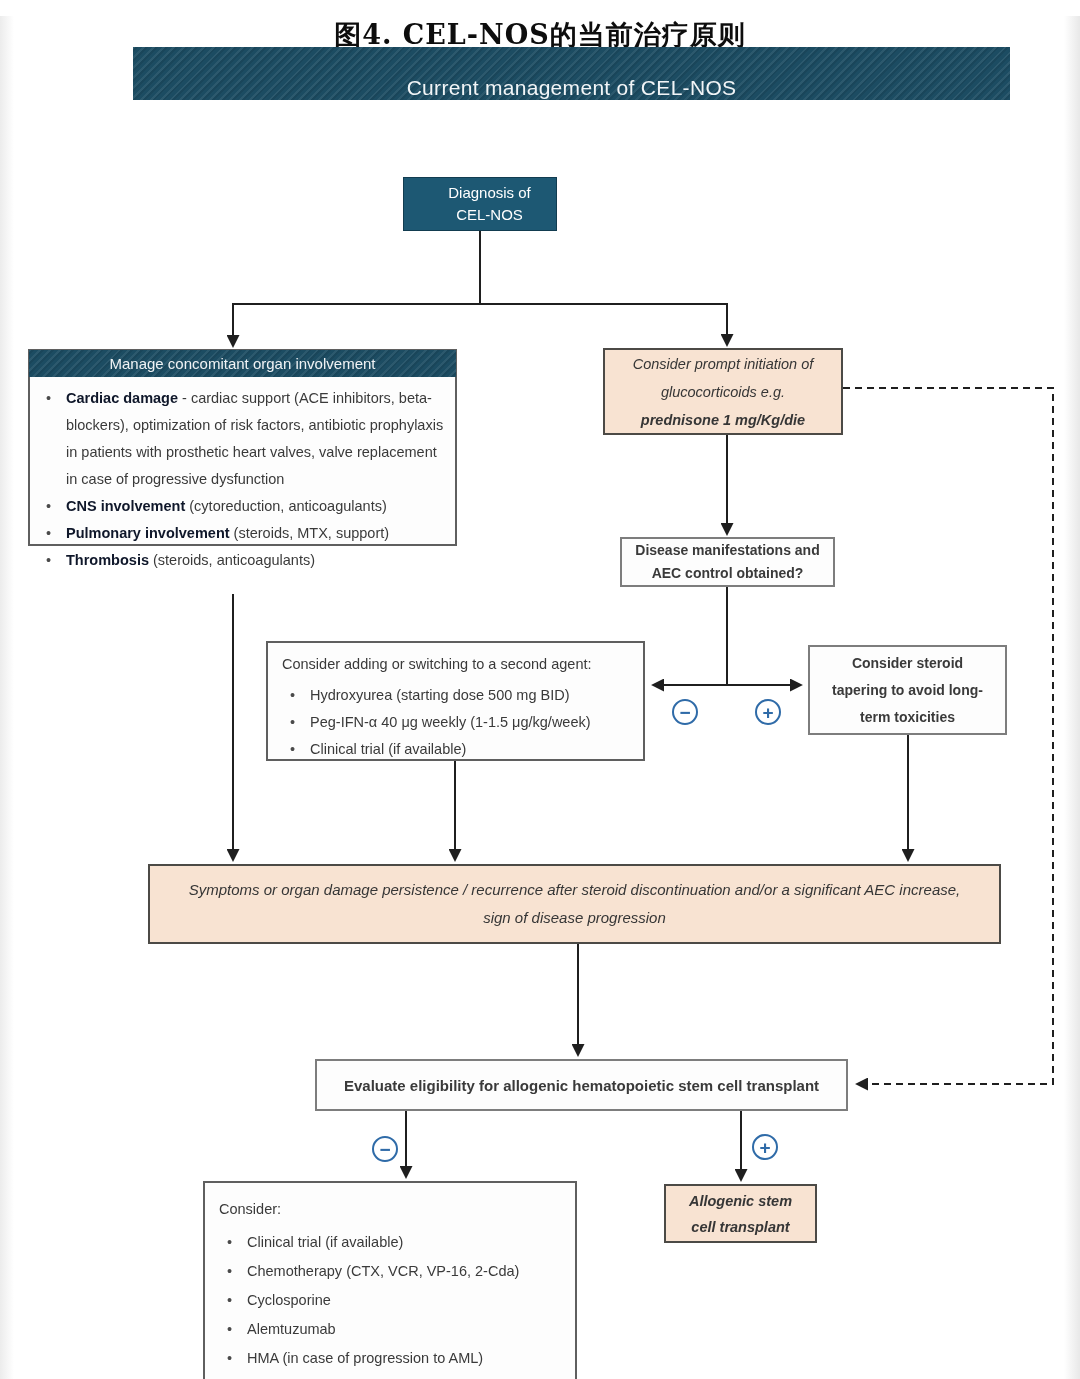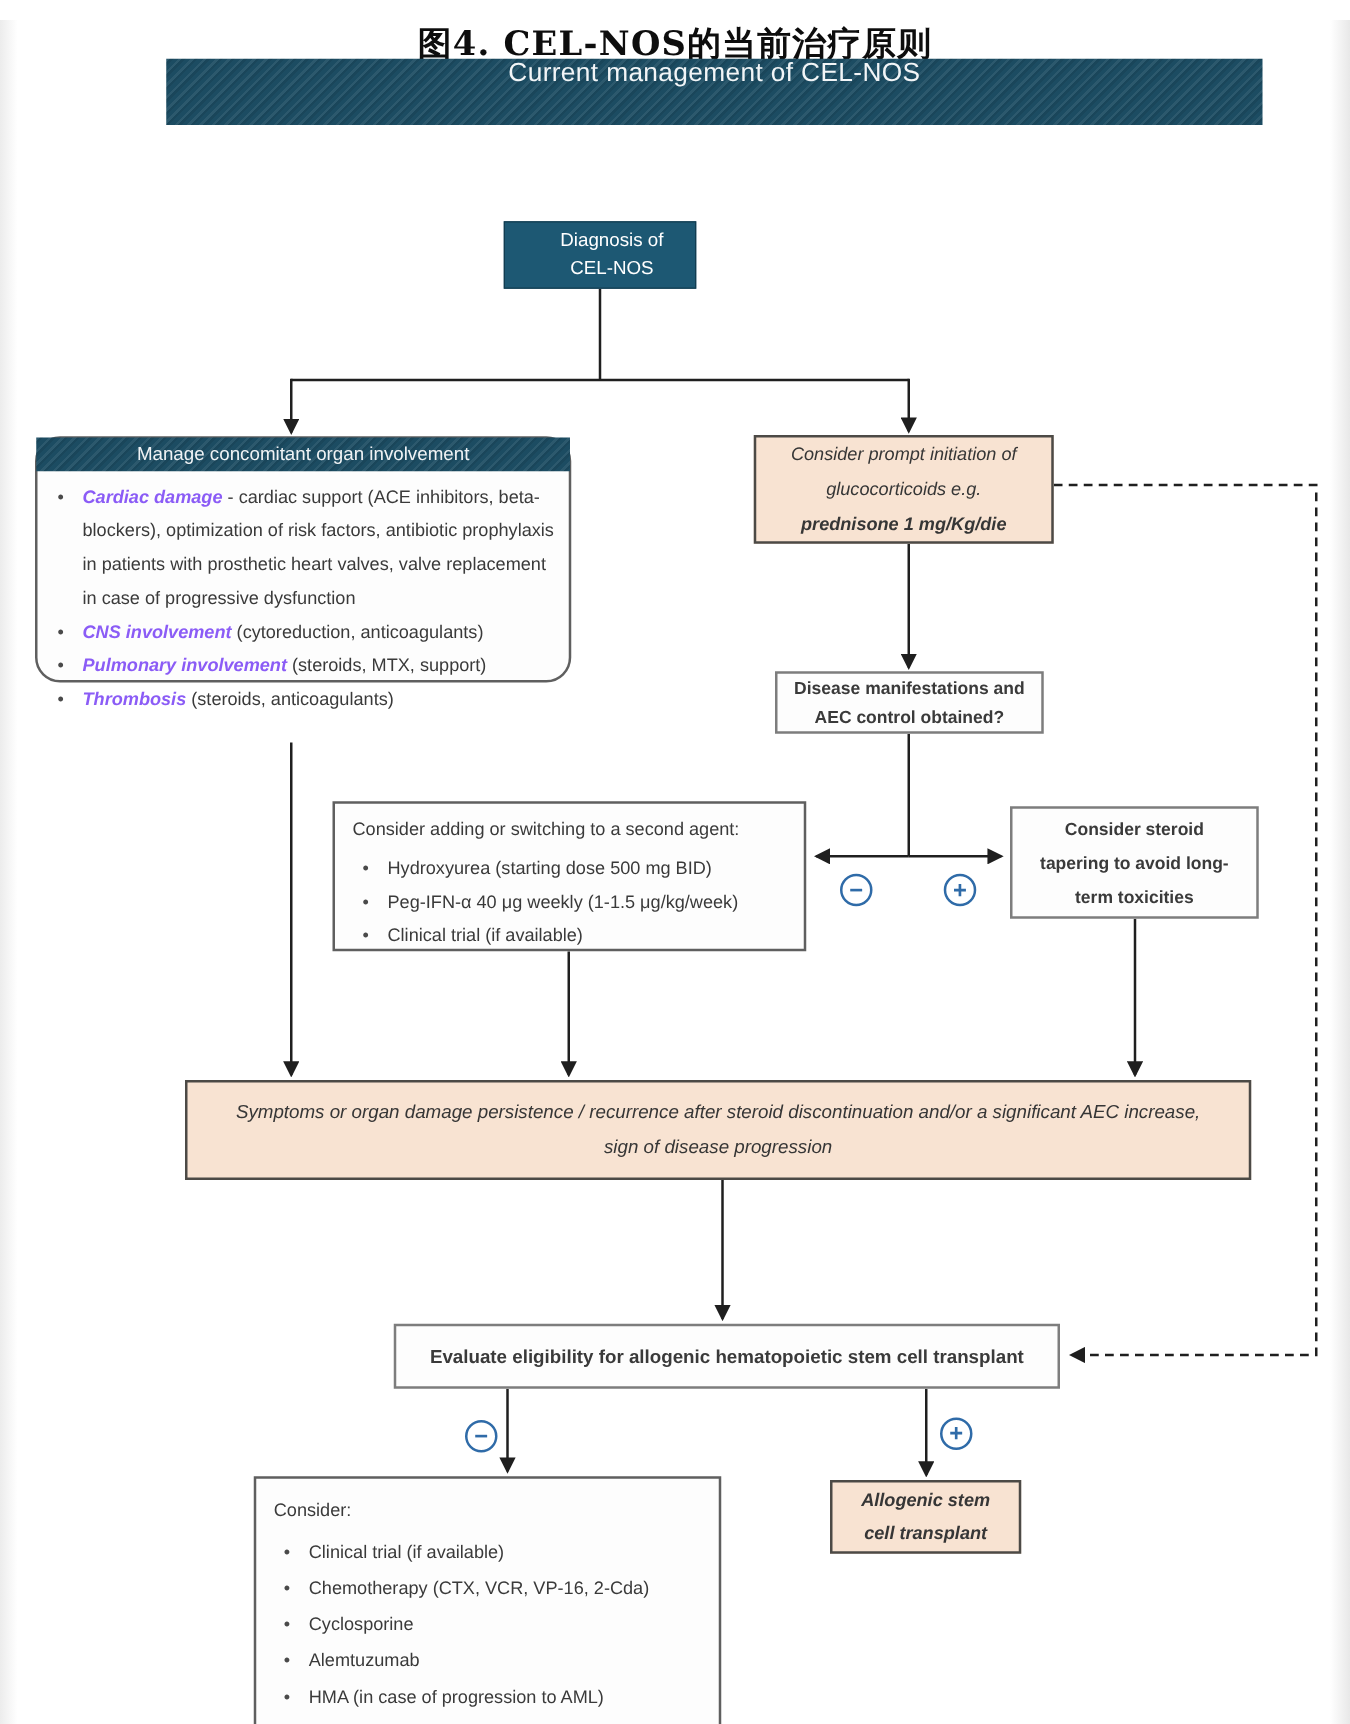--- a/index.html
+++ b/index.html
@@ -13,21 +13,21 @@
     position:absolute;left:0;top:1px;width:100%;text-align:center;
     font-family:"DejaVu Serif","Liberation Serif",serif;
     font-weight:bold;font-size:27px;color:#0d0d0d;letter-spacing:1px;
   }
   .teal{background:#1c4c62;}
   .hatch{
     background-image:repeating-linear-gradient(135deg,rgba(255,255,255,0.07) 0 2px,rgba(0,0,0,0.08) 2px 4px,transparent 4px 7px);
   }
   .banner{
     position:absolute;left:133px;top:31px;width:877px;height:53px;
-    display:flex;align-items:flex-start;justify-content:center;
+    display:flex;align-items:flex-end;justify-content:center;
     color:#f2f5f7;font-size:21px;letter-spacing:.3px;
   }
   .node{position:absolute;box-sizing:border-box;}
   .teal-node{
     background:#1d5873;color:#ffffff;border:1px solid #123c50;
     display:flex;flex-direction:column;align-items:center;justify-content:center;
     font-size:15px;line-height:22px;
   }
   .white-node{
     background:#fdfdfd;border:2px solid #7d7d7d;
@@ -43,21 +43,21 @@
     background:#fdfdfd;border:2px solid #5f5f5f;color:#3a3a3a;
     font-size:14.5px;line-height:27px;padding:8px 12px 4px 12px;
   }
   .box-header{
     height:27px;display:flex;align-items:center;justify-content:center;
     color:#f0f3f5;font-size:15px;margin:-1px -1px 0 -1px;
   }
   ul.bullets{list-style:none;margin:4px 0 0 0;padding:0;}
   ul.bullets li{position:relative;padding-left:30px;margin:0;}
   ul.bullets li::before{content:"•";position:absolute;left:10px;top:0;color:#4a4a4a;}
-  .lead{font-weight:bold;color:#8b5cf6;font-style:italic;}
+  .lead{font-weight:bold;color:#0f172a;}
   .list-title{padding-left:2px;}
   .pm-circle{
     position:absolute;width:26px;height:26px;border-radius:50%;
     border:2px solid #2f6ba8;color:#2f6ba8;box-sizing:border-box;
     display:flex;align-items:center;justify-content:center;
     font-size:19px;font-weight:bold;line-height:1;background:transparent;
   }
   svg.wires{position:absolute;left:0;top:0;z-index:0;}
   .node,.pm-circle,.banner,.page-title{z-index:2;}
   .semibold{font-weight:600;}
@@ -95,21 +95,21 @@
   <div class="page-title">图4. CEL-NOS的当前治疗原则</div>
   <div class="banner teal hatch">
     <span>Current management of CEL-NOS</span>
   </div>
 
   <div class="node teal-node hatch" style="left:403px;top:161px;width:154px;height:54px;padding-left:19px;">
     <span>Diagnosis of</span>
     <span>CEL-NOS</span>
   </div>
 
-  <div class="node outline-list" style="left:28px;top:333px;width:429px;height:197px;padding:0;border-radius:20px;">
+  <div class="node outline-list" style="left:28px;top:333px;width:429px;height:197px;padding:0;">
     <div class="box-header teal hatch">Manage concomitant organ involvement</div>
     <ul class="bullets" style="margin:8px 10px 0 6px;">
       <li><span class="lead">Cardiac damage</span><span> - cardiac support (ACE inhibitors, beta-blockers), optimization of risk factors, antibiotic prophylaxis in patients with prosthetic heart valves, valve replacement in case of progressive dysfunction</span></li>
       <li><span class="lead">CNS involvement</span><span> (cytoreduction, anticoagulants)</span></li>
       <li><span class="lead">Pulmonary involvement</span><span> (steroids, MTX, support)</span></li>
       <li><span class="lead">Thrombosis</span><span> (steroids, anticoagulants)</span></li>
     </ul>
   </div>
 
   <div class="node peach-node" style="left:603px;top:332px;width:240px;height:87px;">

